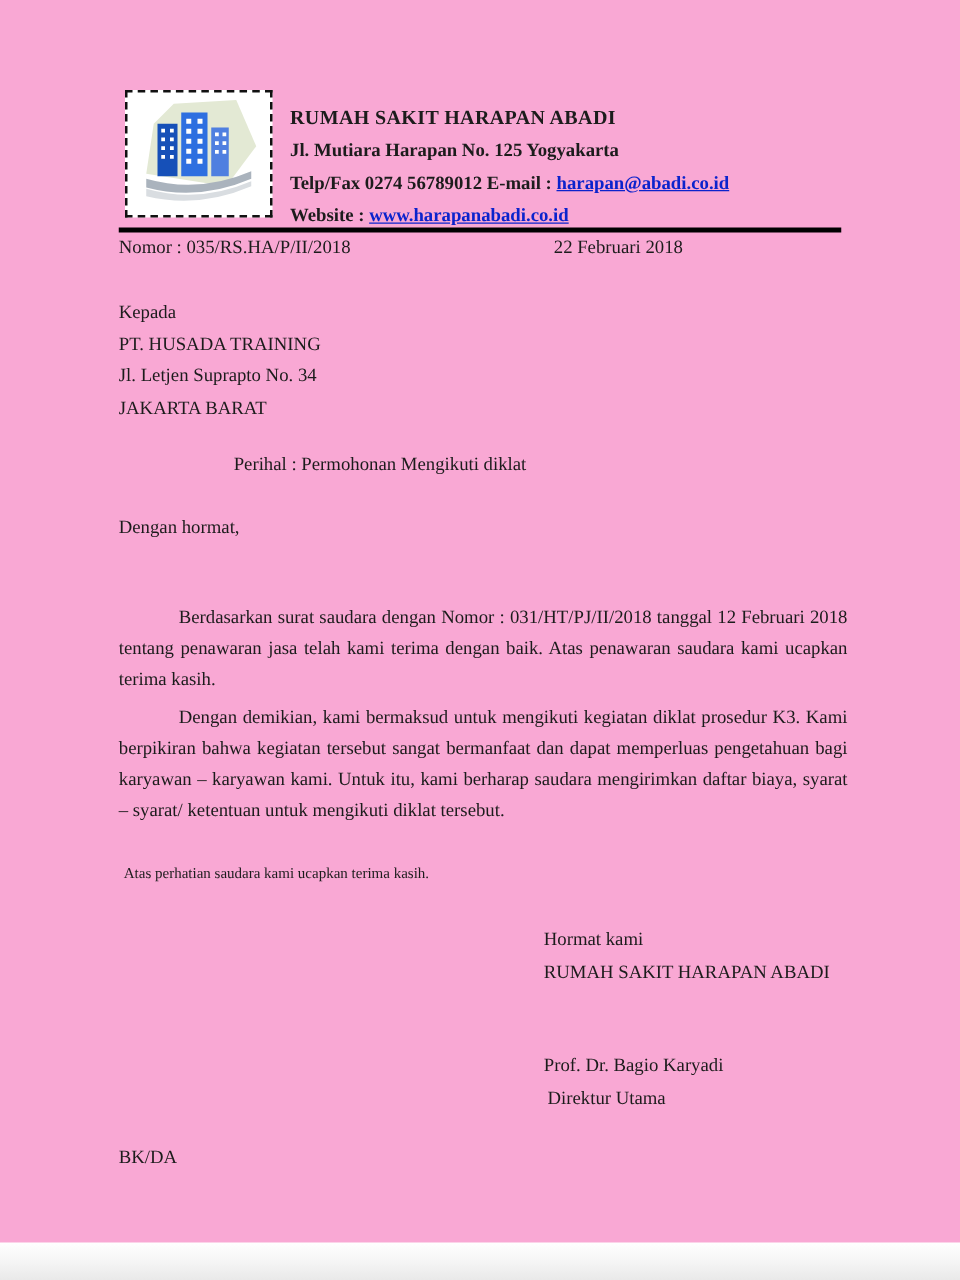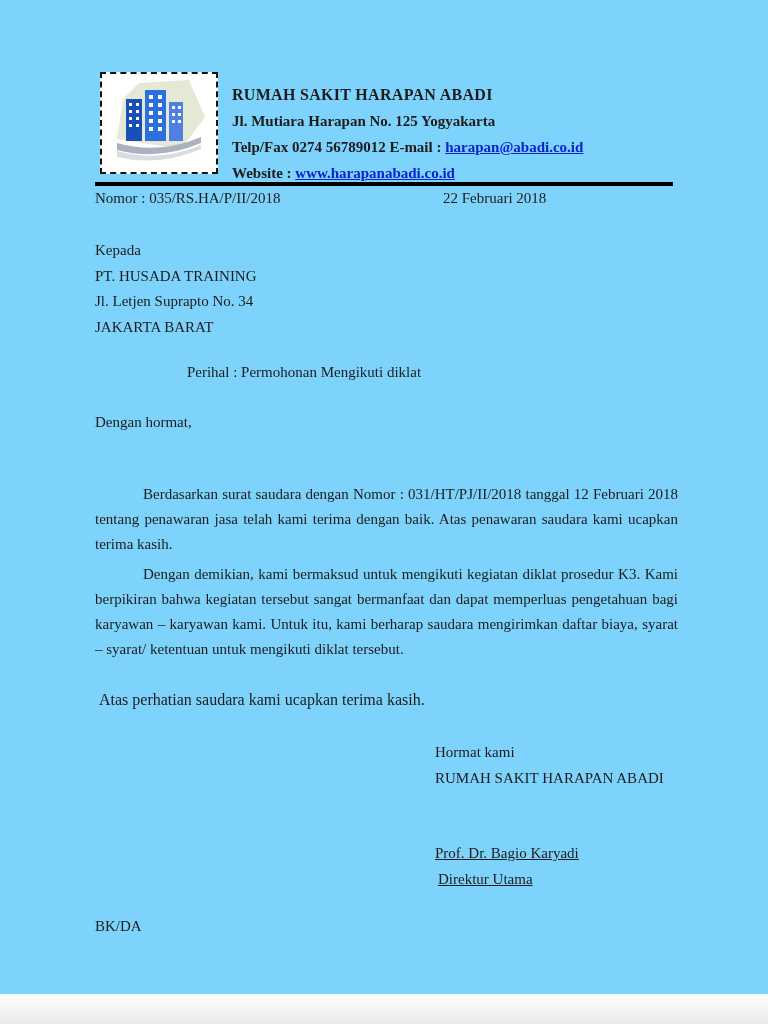--- a/index.html
+++ b/index.html
@@ -1,17 +1,17 @@
 <!DOCTYPE html>
 <html><head>
 <meta charset="utf-8">
 <style>
   html,body{margin:0;padding:0;background:#ffffff;}
   .page{
-    position:relative;width:768px;height:1024px;background:#7dd3fc;
+    position:relative;width:768px;height:1024px;background:#f9a8d4;
     font-family:"Liberation Serif", serif;color:#1c1c1c;overflow:hidden;
   }
   
   .logo-box{
     position:absolute;left:100px;top:72px;width:118px;height:102px;
     border:2px dashed #111;background:#ffffff;
     display:flex;align-items:center;justify-content:center;box-sizing:border-box;
   }
   .letterhead{position:absolute;left:232px;top:82px;line-height:26px;font-weight:bold;}
   .lh-name{font-size:16px;letter-spacing:.3px;}
@@ -26,24 +26,24 @@
   
   .subject{position:absolute;left:0;top:364px;width:608px;text-align:center;font-size:15px;}
   .salutation{position:absolute;left:95px;top:414px;font-size:15px;}
   
   .para{
     position:absolute;left:95px;width:583px;font-size:15px;line-height:25px;
     text-align:justify;text-indent:48px;
   }
   .p1{top:445px;margin-top:37px;}
   .p2{top:562px;}
-  .closing{position:absolute;left:99px;top:691px;font-size:16px;}
+  .closing{position:absolute;left:99px;top:691px;font-size:12px;}
   
   .sig-top{position:absolute;left:435px;top:740px;font-size:15px;line-height:25.5px;}
-  .sig-bottom{position:absolute;left:435px;top:841px;font-size:15px;line-height:25.5px;text-decoration:underline;}
+  .sig-bottom{position:absolute;left:435px;top:841px;font-size:15px;line-height:25.5px;}
   .sig-title{padding-left:3px;}
   .initials{position:absolute;left:95px;top:918px;font-size:15px;}
   
   .bottom-shade{
     position:absolute;left:0;bottom:0;width:768px;height:30px;
     background:linear-gradient(180deg,#ffffff 0%,#f4f4f4 55%,#e9e9e9 100%);
   }
 </style>
 </head>
 <body>

